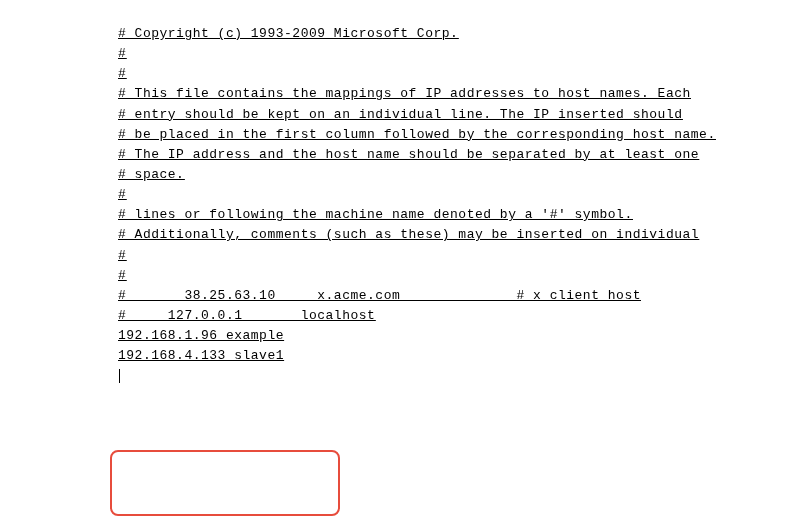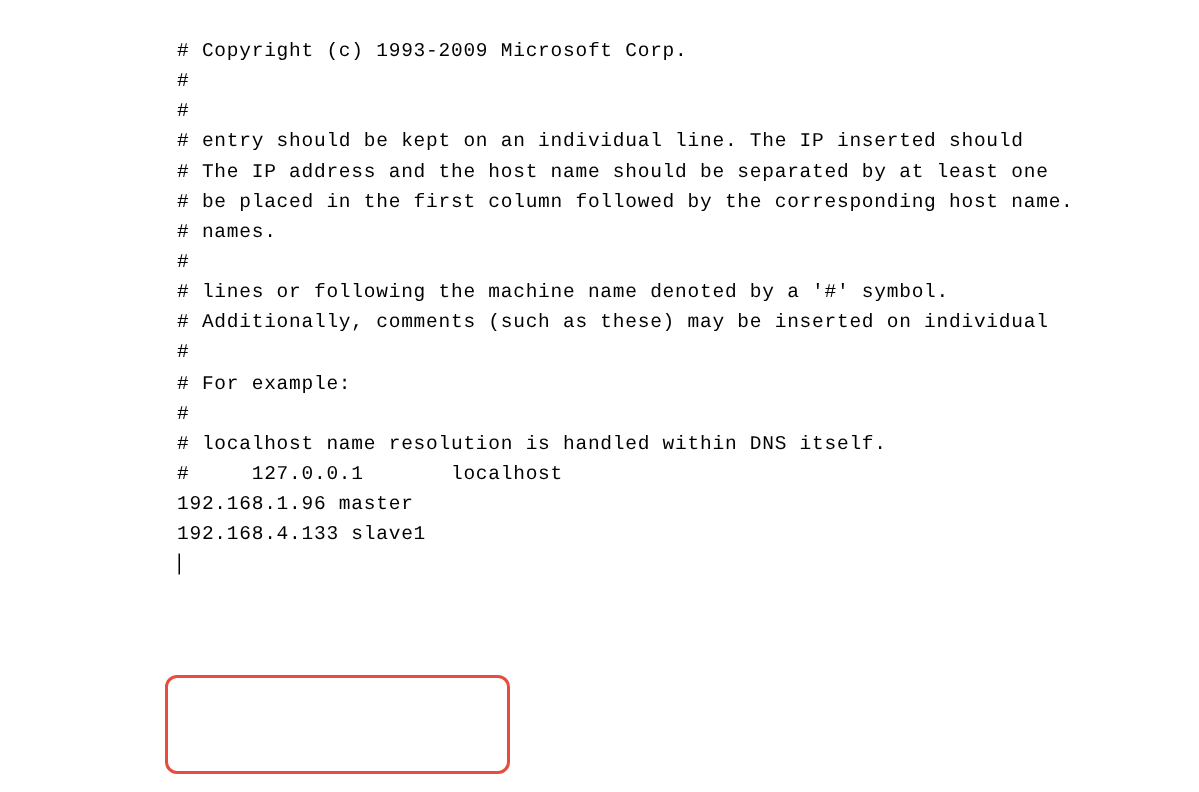--- a/index.html
+++ b/index.html
@@ -1,18 +1,19 @@
 <!DOCTYPE html>
 <html><head>
   <meta charset="utf-8">
   <style>
     * {
       margin: 0;
       padding: 0;
       box-sizing: border-box;
+      text-decoration: underline;
     }
     body {
       background: #ffffff;
       font-family: "Courier New", Courier, monospace;
       font-size: 13px;
       line-height: 1.55;
       color: #000000;
       width: 799px;
       height: 528px;
       position: relative;
@@ -42,31 +43,31 @@
       margin-left: 1px;
     }
   </style>
 </head>
 <body>
 
 <div>
   <div class="line"># Copyright (c) 1993-2009 Microsoft Corp.</div>
   <div class="line">#</div>
   <div class="line">#</div>
+  <div class="line"># This file contains the mappings of IP addresses to host names. Each</div>
   <div class="line"># entry should be kept on an individual line. The IP inserted should</div>
+  <div class="line"># be placed in the first column followed by the corresponding host name.</div>
   <div class="line"># The IP address and the host name should be separated by at least one</div>
-  <div class="line"># be placed in the first column followed by the corresponding host name.</div>
-  <div class="line"># names.</div>
+  <div class="line"># space.</div>
   <div class="line">#</div>
   <div class="line"># lines or following the machine name denoted by a '#' symbol.</div>
   <div class="line"># Additionally, comments (such as these) may be inserted on individual</div>
   <div class="line">#</div>
-  <div class="line"># For example:</div>
   <div class="line">#</div>
+  <div class="line">#       38.25.63.10     x.acme.com              # x client host</div>
   <div class="line"></div>
-  <div class="line"># localhost name resolution is handled within DNS itself.</div>
   <div class="line">#     127.0.0.1       localhost</div>
-  <div class="line">192.168.1.96 master</div>
+  <div class="line">192.168.1.96 example</div>
   <div class="line">192.168.4.133 slave1</div>
   <div class="line"><span class="cursor"></span></div>
 </div>
 
 <div class="highlight-box"></div>
 
 </body></html>

